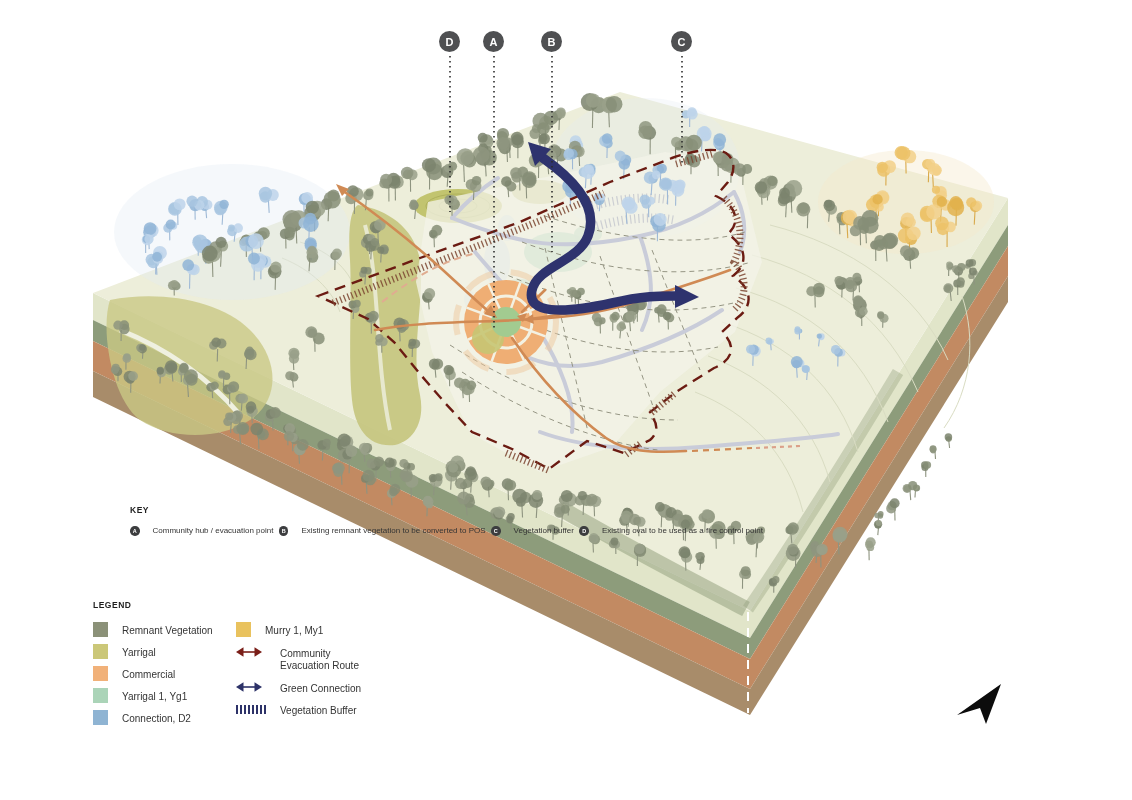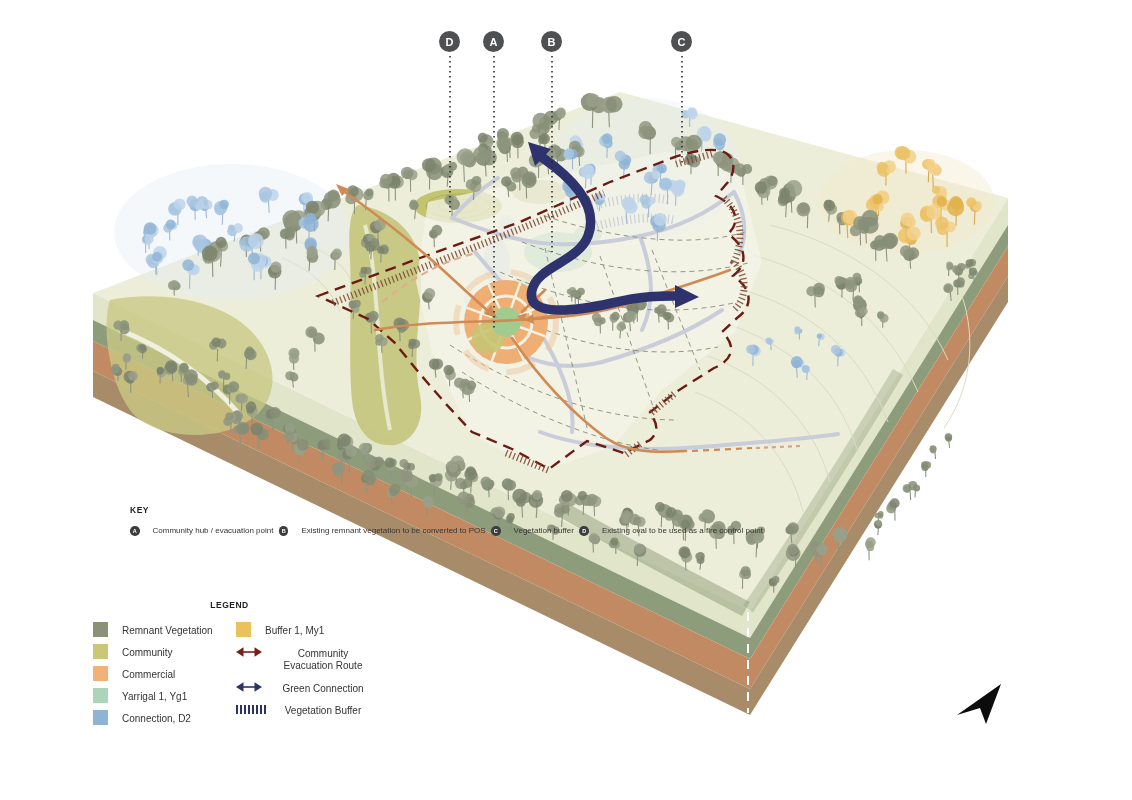--- a/index.html
+++ b/index.html
@@ -11,21 +11,21 @@
     font-size:11px;font-weight:bold;letter-spacing:0;}
   
   .key{position:absolute;left:93px;top:505px;margin-left:37px;}
   .blk-title{font-size:8.5px;font-weight:bold;color:#1f1f1f;letter-spacing:.5px;}
   .key-items{margin-top:11px;display:flex;flex-direction:row;gap:5.5px;}
   .key-item{display:flex;align-items:center;gap:13px;}
   .badge{width:9.5px;height:9.5px;border-radius:50%;background:#3c3d3f;color:#fff;
     font-size:5.5px;font-weight:bold;display:flex;align-items:center;justify-content:center;flex:0 0 auto;}
   .key-text{font-size:8px;color:#343434;white-space:nowrap;}
   
-  .legend{position:absolute;left:93px;top:600px;text-align:center;}
+  .legend{position:absolute;left:93px;top:600px;}
   .legend-cols{display:flex;margin-top:12px;}
   .lcol1{display:flex;flex-direction:column;gap:6.5px;width:143px;}
   .lcol2{display:flex;flex-direction:column;gap:7px;}
   .lrow{display:flex;align-items:flex-start;gap:14px;}
   .swatch{width:15px;height:15px;flex:0 0 auto;}
   .llabel{font-size:10px;color:#343434;padding-top:3px;line-height:1.25;}
   .symwrap{width:30px;flex:0 0 auto;display:flex;align-items:center;justify-content:flex-start;height:15px;}
   .llabel.wrap{width:86px;}
   .hatch{width:32px;height:9px;background:repeating-linear-gradient(90deg,#2d3268 0 1.7px,transparent 1.7px 4px);}
 </style>
@@ -1223,39 +1223,39 @@
   <div class="legend">
     <div class="blk-title">LEGEND</div>
     <div class="legend-cols">
       <div class="lcol1">
         <div class="lrow">
           <span class="swatch" style="background-color: rgb(139, 145, 120);"></span>
           <span class="llabel">Remnant Vegetation</span>
         </div>
         <div class="lrow">
           <span class="swatch" style="background-color: rgb(203, 199, 120);"></span>
-          <span class="llabel">Community</span>
+          <span class="llabel">Yarrigal</span>
         </div>
         <div class="lrow">
           <span class="swatch" style="background-color: rgb(241, 177, 121);"></span>
           <span class="llabel">Commercial</span>
         </div>
         <div class="lrow">
           <span class="swatch" style="background-color: rgb(171, 212, 184);"></span>
           <span class="llabel">Yarrigal 1, Yg1</span>
         </div>
         <div class="lrow">
           <span class="swatch" style="background-color: rgb(143, 180, 211);"></span>
           <span class="llabel">Connection, D2</span>
         </div>
       </div>
       <div class="lcol2">
         <div class="lrow">
           <span class="swatch" style="background-color: rgb(233, 194, 94);"></span>
-          <span class="llabel">Buffer 1, My1</span>
+          <span class="llabel">Murry 1, My1</span>
         </div>
         <div class="lrow">
           <span class="symwrap" style="color: rgb(122, 30, 24);">
             <svg width="26" height="12" viewBox="0 0 26 12">
                 <line x1="6" y1="6" x2="20" y2="6" stroke="currentColor" stroke-width="1.6"></line>
                 <polygon points="0,6 7.5,1.2 7.5,10.8" fill="currentColor"></polygon>
                 <polygon points="26,6 18.5,1.2 18.5,10.8" fill="currentColor"></polygon>
               </svg>
           </span>
           <span class="llabel wrap">Community Evacuation Route</span>

